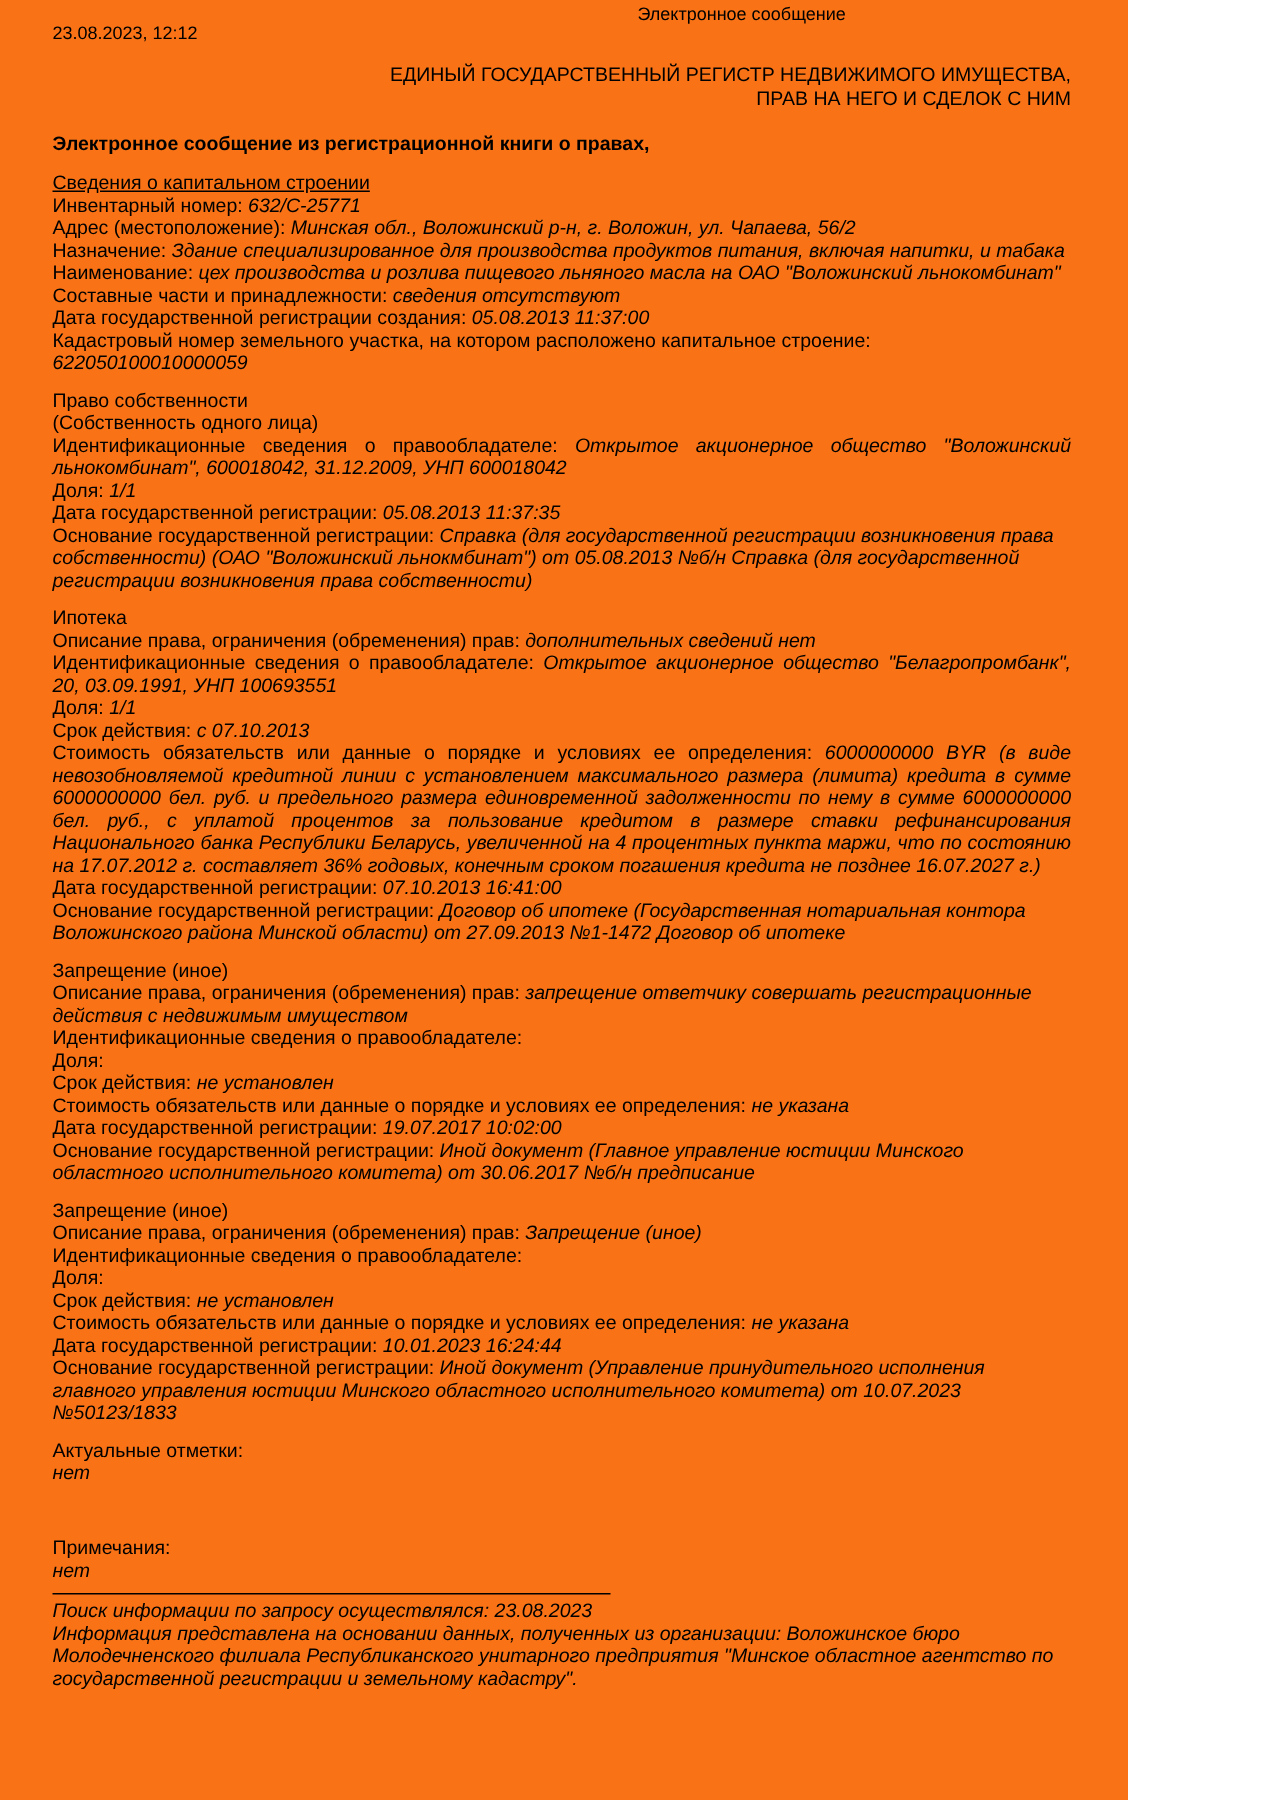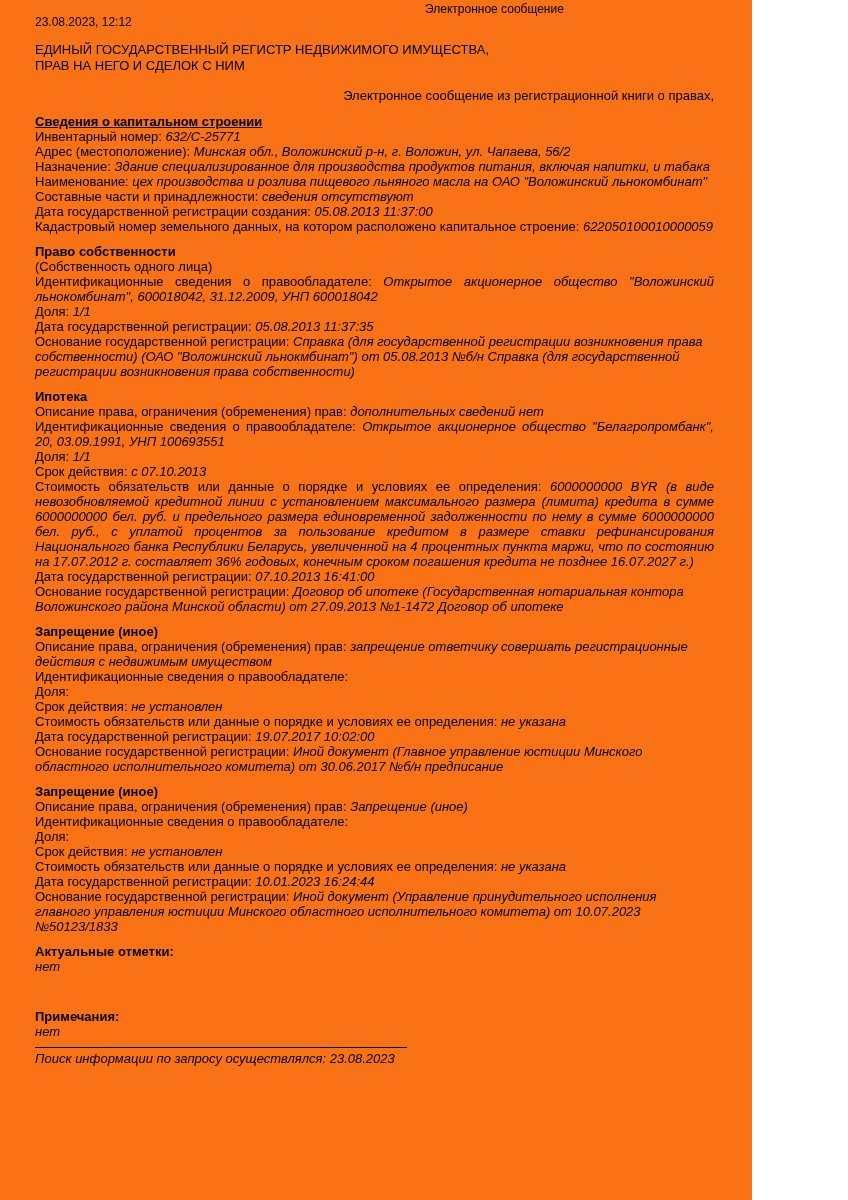--- a/index.html
+++ b/index.html
@@ -21,28 +21,28 @@
   .print-header { position: relative; height: 32px; font-size: 12px; line-height: 14px; }
   .ph-date   { position: absolute; top: 15px; left: 0; }
   .ph-center { position: absolute; top: 2px; left: 390px; white-space: nowrap; }
   .print-footer {
     position: absolute; top: 1221px; left: 32px; right: 45px;
     display: flex; justify-content: flex-start;
     font-size: 12px; line-height: 14px;
   }
 
   
-  .doc-title    { margin-top: 10px; text-align: left; line-height: 16px; }
-  .doc-subtitle { margin-top: 14px; text-align: right; line-height: 16px; }
+  .doc-title    { margin-top: 10px; text-align: right; line-height: 16px; }
+  .doc-subtitle { margin-top: 14px; text-align: left; line-height: 16px; font-weight: bold; }
 
   
   .sec { margin-top: 10px; }
   .sec-akt  { }
   .sec-prim { margin-top: 35px; }
-  .h { font-weight: bold; margin: 0; }
+  .h { font-weight: normal; margin: 0; }
   .h.u { text-decoration: underline; }
   .row { margin: 0; }
   .v { font-style: italic; }
   .justify { text-align: justify; }
 
   
   .doc-footer { margin-top: 8px; }
   .footer-rule { width: 372px; height: 0; border-top: 1px solid #000; margin-bottom: 3px; }
   .doc-footer p { margin: 0; font-style: italic; }
 </style>
@@ -68,21 +68,21 @@
     </div>
 
     <section class="sec">
       <p class="h u">Сведения о капитальном строении</p>
       <p class="row"><span class="l">Инвентарный номер: </span><span class="v">632/С-25771</span></p>
       <p class="row"><span class="l">Адрес (местоположение): </span><span class="v">Минская обл., Воложинский р-н, г. Воложин, ул. Чапаева, 56/2</span></p>
       <p class="row"><span class="l">Назначение: </span><span class="v">Здание специализированное для производства продуктов питания, включая напитки, и табака</span></p>
       <p class="row"><span class="l">Наименование: </span><span class="v">цех производства и розлива пищевого льняного масла на ОАО "Воложинский льнокомбинат"</span></p>
       <p class="row"><span class="l">Составные части и принадлежности: </span><span class="v">сведения отсутствуют</span></p>
       <p class="row"><span class="l">Дата государственной регистрации создания: </span><span class="v">05.08.2013 11:37:00</span></p>
-      <p class="row"><span class="l">Кадастровый номер земельного данных, на котором расположено капитальное строение: </span><span class="v">622050100010000059</span></p>
+      <p class="row"><span class="l">Кадастровый номер земельного участка, на котором расположено капитальное строение: </span><span class="v">622050100010000059</span></p>
     </section>
 
     <section class="sec">
       <p class="h">Право собственности</p>
       <p class="row"><span class="l">(Собственность одного лица)</span><span class="v"></span></p>
       <p class="row justify"><span class="l">Идентификационные сведения о правообладателе: </span><span class="v">Открытое акционерное общество "Воложинский льнокомбинат", 600018042, 31.12.2009, УНП 600018042</span></p>
       <p class="row"><span class="l">Доля: </span><span class="v">1/1</span></p>
       <p class="row"><span class="l">Дата государственной регистрации: </span><span class="v">05.08.2013 11:37:35</span></p>
       <p class="row"><span class="l">Основание государственной регистрации: </span><span class="v">Справка (для государственной регистрации возникновения права собственности) (ОАО "Воложинский льнокмбинат") от 05.08.2013 №б/н Справка (для государственной регистрации возникновения права собственности)</span></p>
     </section>
@@ -126,20 +126,21 @@
     </section>
 
     <section class="sec sec-prim">
       <p class="h">Примечания:</p>
       <p class="row"><span class="v">нет</span></p>
     </section>
 
     <div class="doc-footer">
       <div class="footer-rule"></div>
       <p>Поиск информации по запросу осуществлялся: 23.08.2023</p>
+      <p>Информация представлена на основании данных, полученных из организации: Воложинское бюро Молодечненского филиала Республиканского унитарного предприятия "Минское областное агентство по государственной регистрации и земельному кадастру".</p>
     </div>
 
   </div>
 
   <div class="print-footer">
     <span>https://gzk.nca.by/detail_form.php?force_sid=dd48ed74edcc34121a76c0dae23d8d86&amp;data=632|-1|29121|-1</span>
     <span>1/1</span>
   </div>
 
 </div>

